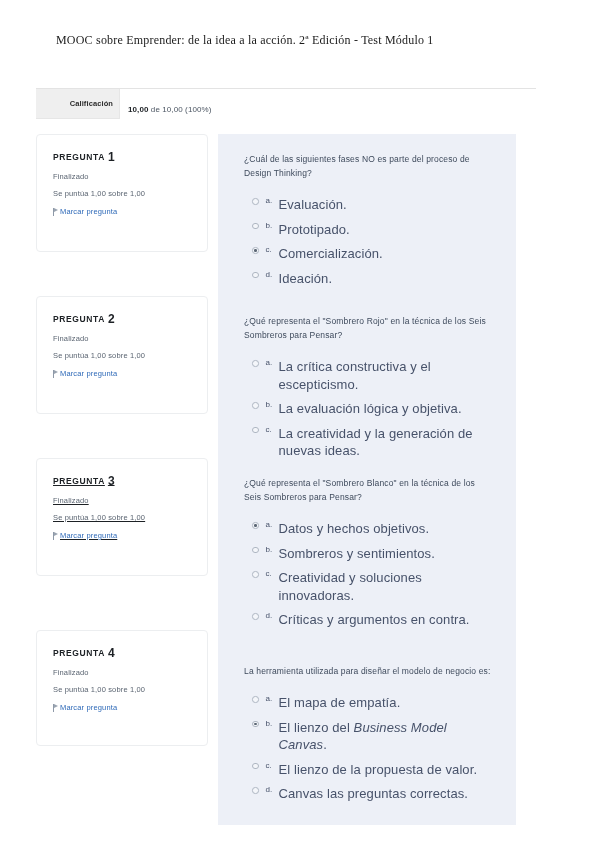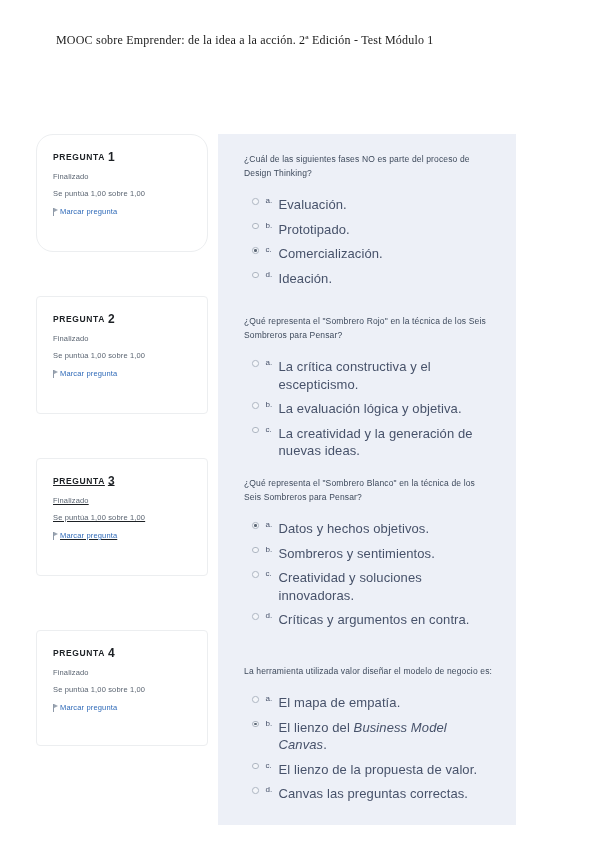--- a/index.html
+++ b/index.html
@@ -235,24 +235,32 @@
   }
   .ans-text i { font-style: italic; }
 </style>
 </head>
 <body>
 
 <div class="page">
 
   <div class="page-title">MOOC sobre Emprender: de la idea a la acción. 2ª Edición - Test Módulo 1</div>
 
+  <div class="grade-table">
+    <div class="grade-cell-label">
+      <span>Calificación</span>
+    </div>
+    <div class="grade-cell-value">
+      <span><span class="strong">10,00</span><span> de 10,00 (100%)</span></span>
+    </div>
+  </div>
 
   <div id="questions-container">
       <div class="q-row" style="top: 134px;">
-        <div class="q-info" style="min-height: 118px; border-radius: 17px;">
+        <div class="q-info" style="min-height: 118px;">
           <div class="q-info-head"><span>PREGUNTA</span><span class="qnum">1</span></div>
           <div class="q-info-state">Finalizado</div>
           <div class="q-info-marks">Se puntúa 1,00 sobre 1,00</div>
           <div class="q-info-flag">
             <span class="flag-icon"></span>
             <span>Marcar pregunta</span>
           </div>
         </div>
         <div class="q-body" style="min-height: 134px;">
           <div class="q-text">¿Cuál de las siguientes fases NO es parte del proceso de Design Thinking?</div>
@@ -356,21 +364,21 @@
         <div class="q-info" style="min-height: 116px;">
           <div class="q-info-head"><span>PREGUNTA</span><span class="qnum">4</span></div>
           <div class="q-info-state">Finalizado</div>
           <div class="q-info-marks">Se puntúa 1,00 sobre 1,00</div>
           <div class="q-info-flag">
             <span class="flag-icon"></span>
             <span>Marcar pregunta</span>
           </div>
         </div>
         <div class="q-body" style="min-height: 110px; top: 16px;">
-          <div class="q-text">La herramienta utilizada valor diseñar el modelo de negocio es:</div>
+          <div class="q-text">La herramienta utilizada para diseñar el modelo de negocio es:</div>
           <div class="answers">
             <div class="ans">
               <span class="radio"></span>
               <span class="ans-letter">a.</span>
               <span class="ans-text">El mapa de empatía.</span>
             </div>
             <div class="ans">
               <span class="radio checked"></span>
               <span class="ans-letter">b.</span>
               <span class="ans-text"><span>El lienzo del </span><i>Business Model Canvas</i><span>.</span></span>

